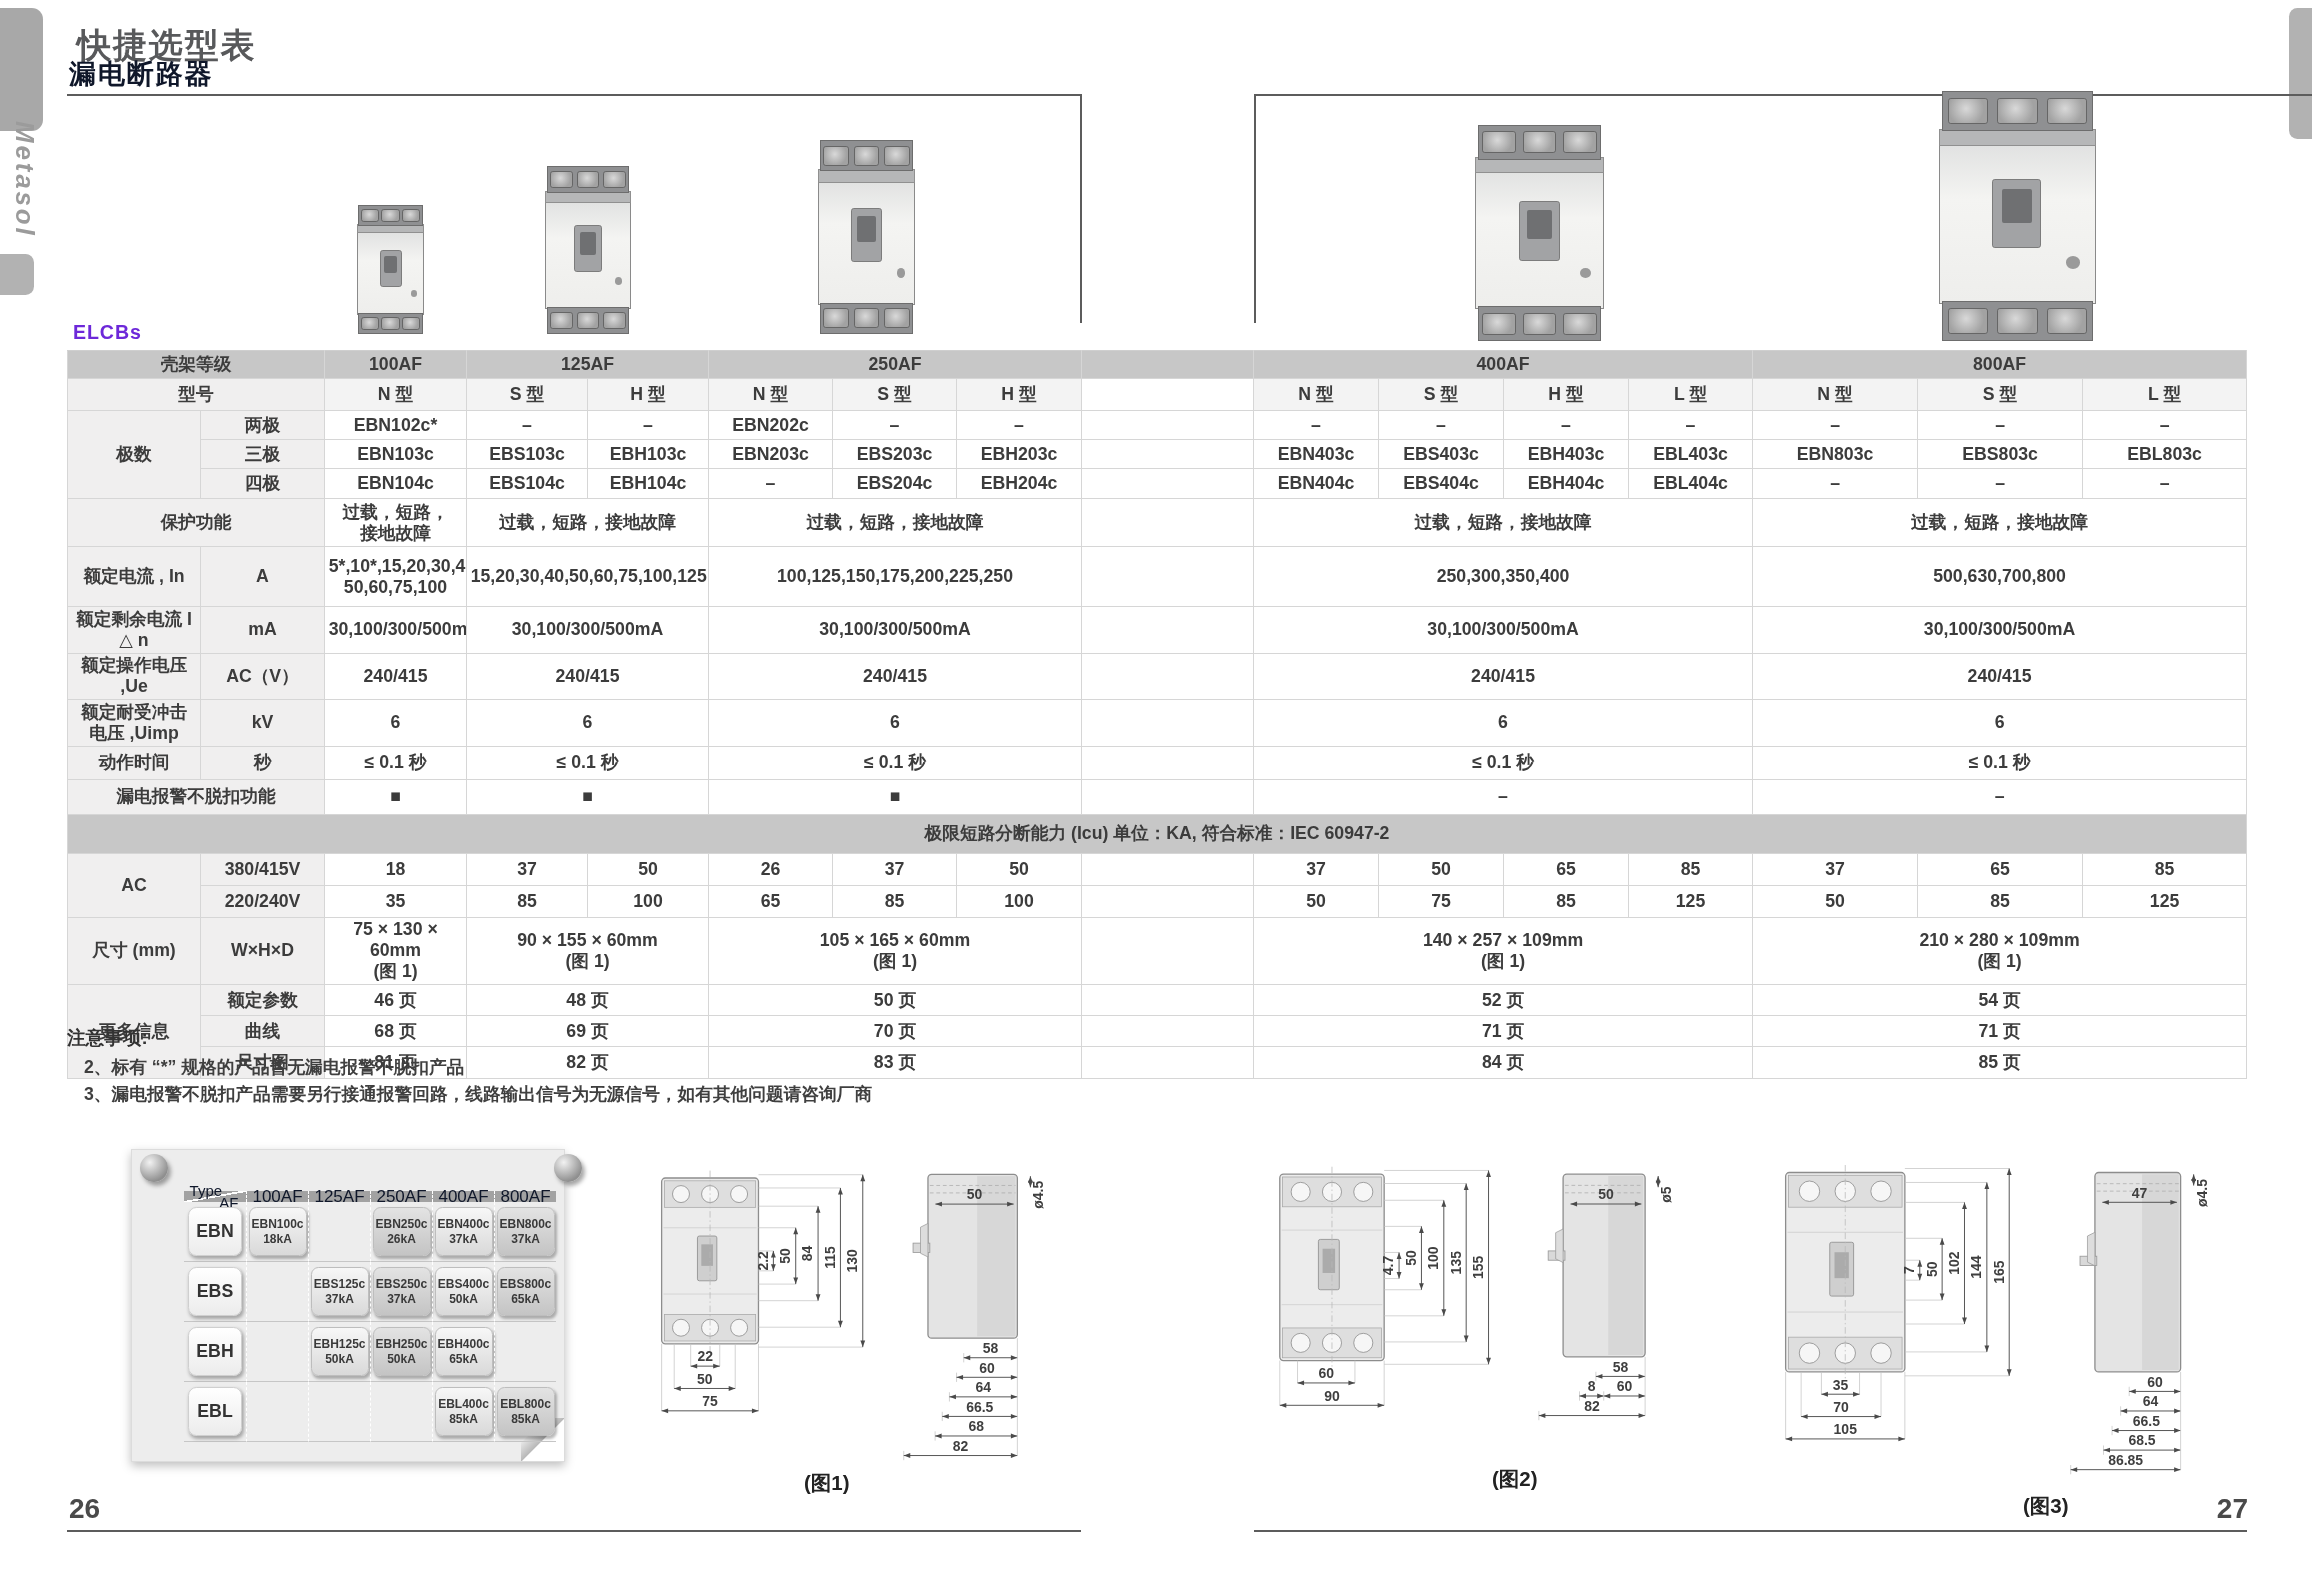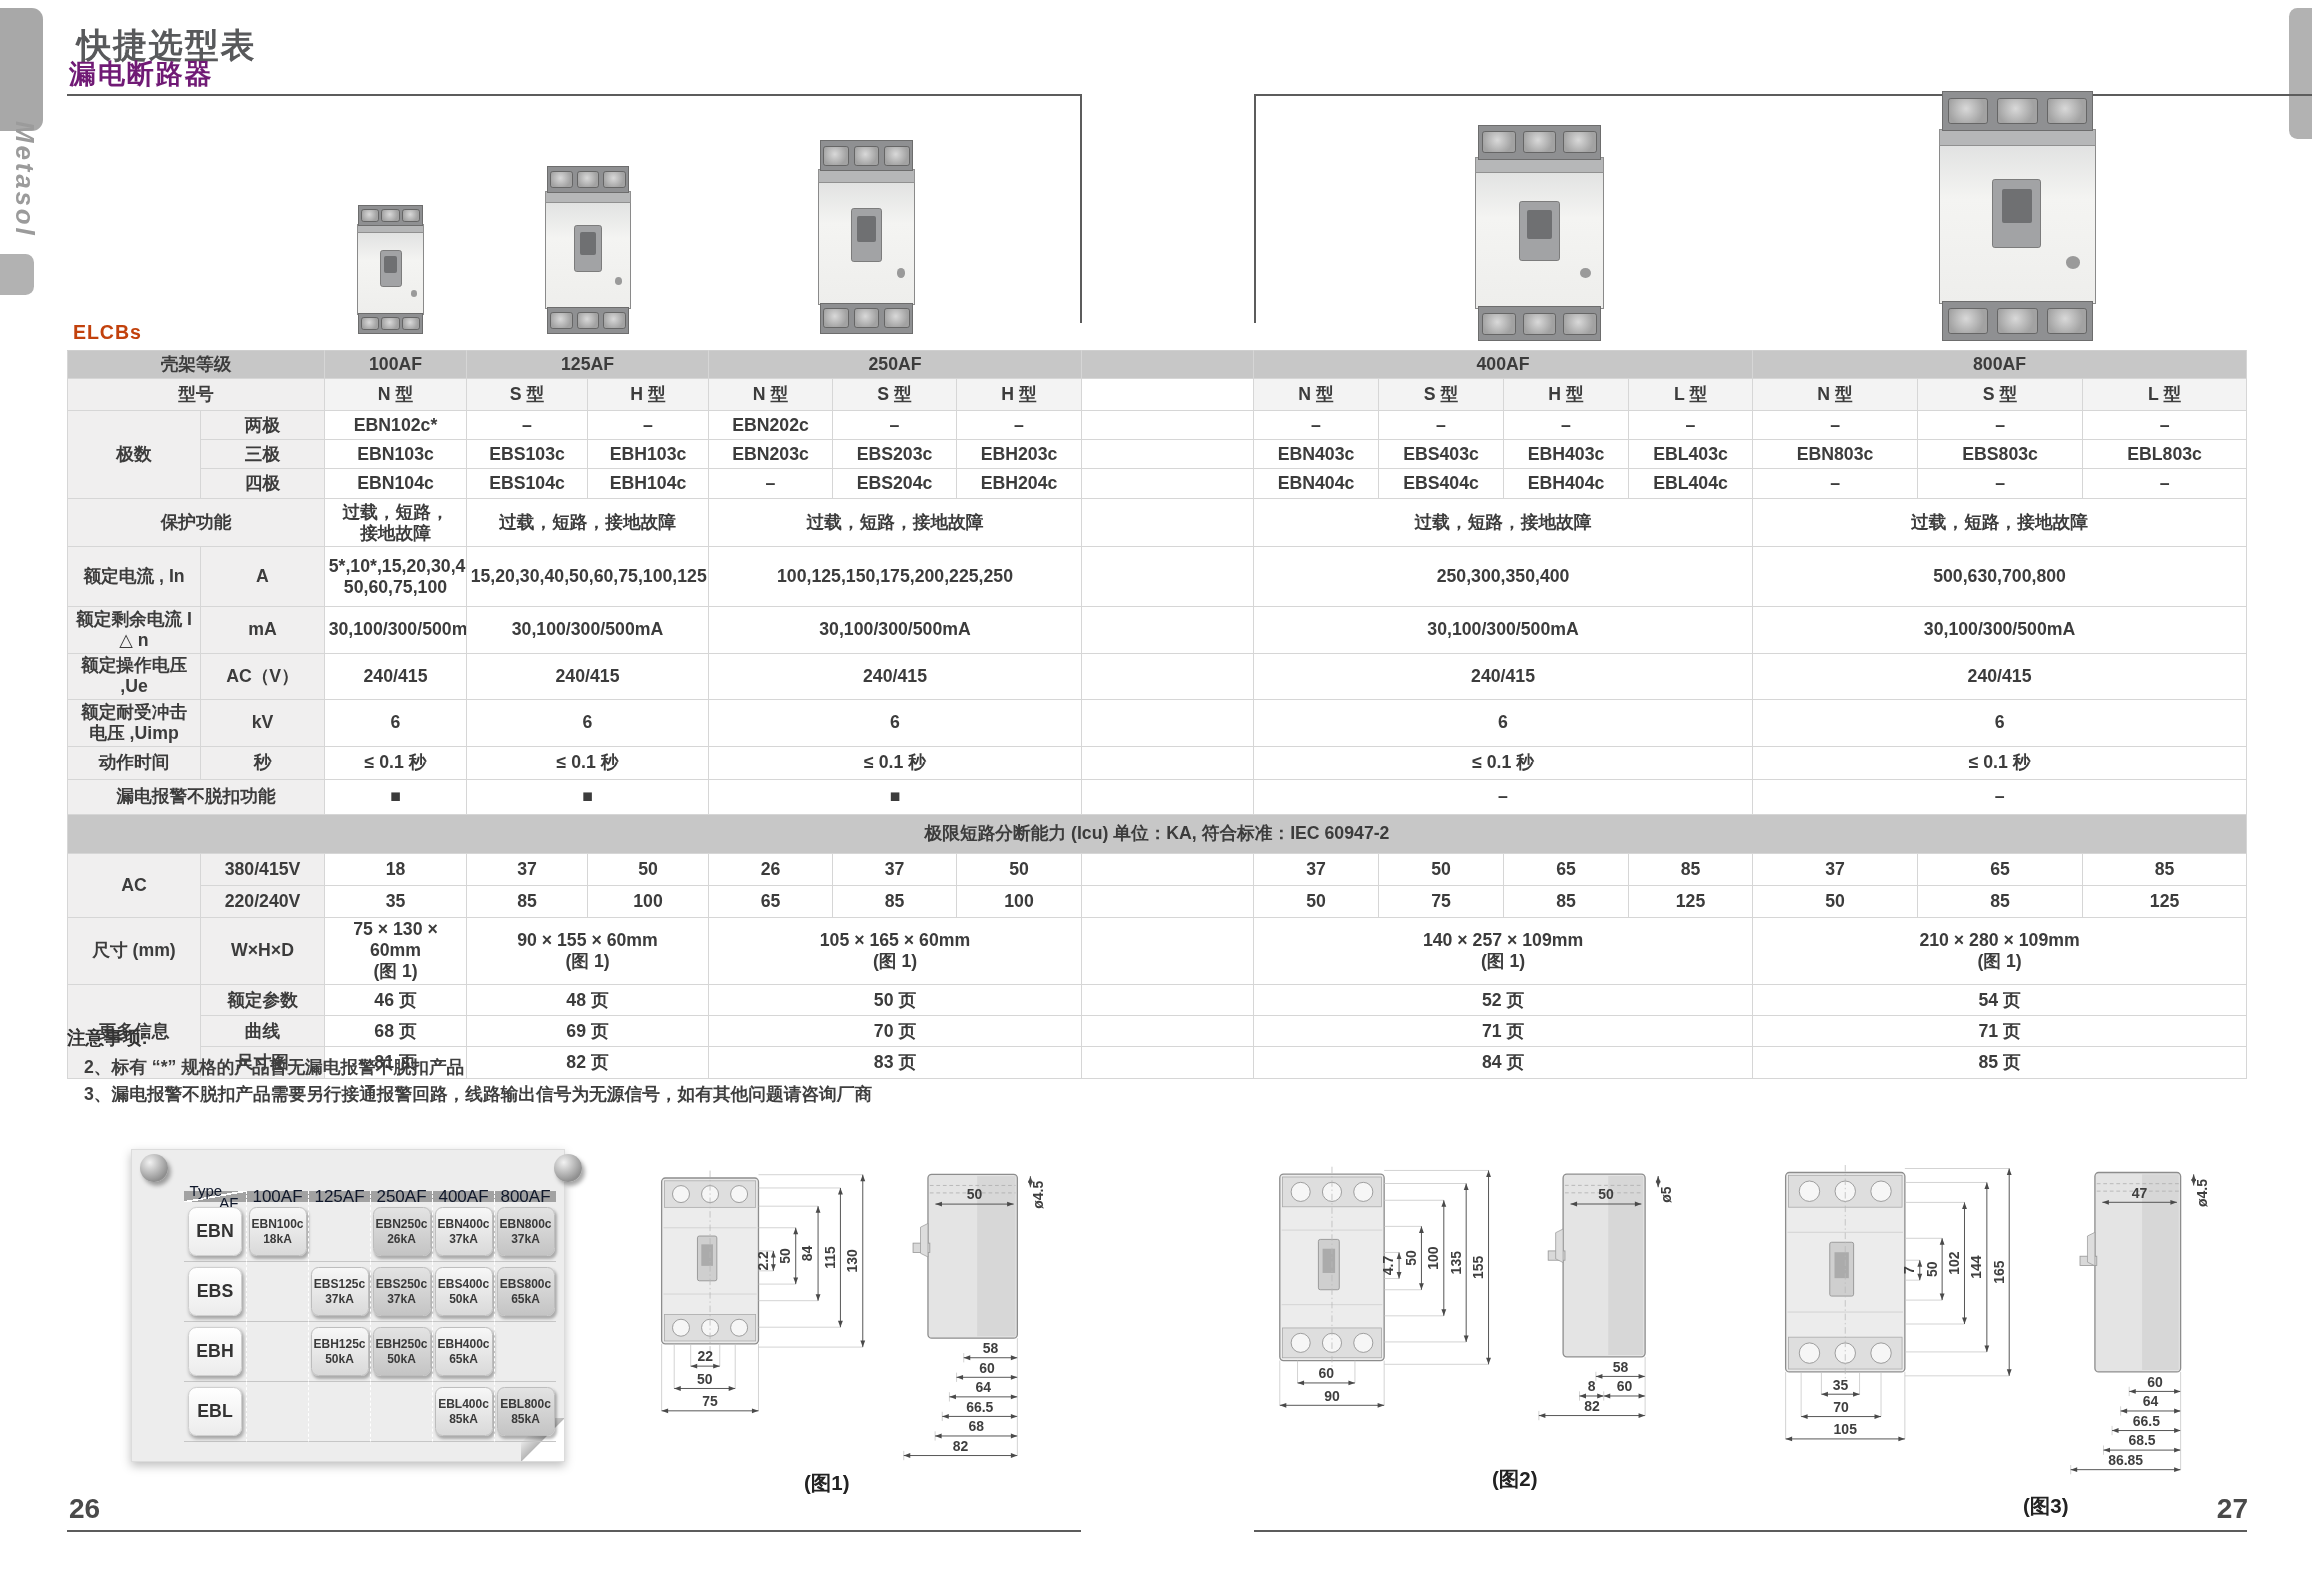--- a/index.html
+++ b/index.html
@@ -9,22 +9,22 @@
   
   .tab{position:absolute;background:#a8a8a8;}
   .tab-tl{left:0;top:7.5px;width:43px;height:123px;border-radius:0 11.2px 11.2px 0;}
   .tab-tl2{left:0;top:254px;width:34px;height:41px;border-radius:0 8.4px 8.4px 0;background:#b2b2b2;}
   .tab-tr{left:2289px;top:7.5px;width:24px;height:131px;border-radius:8.4px 0 0 8.4px;background:#b2b2b2;}
   .brand-v{position:absolute;left:9.3px;top:121px;height:168px;writing-mode:vertical-rl;
            font-style:italic;font-weight:bold;font-size:26px;color:#9b9b9b;letter-spacing:2.8px;}
 
   
   .title{position:absolute;left:69px;top:15px;margin:8px;font-size:34px;font-weight:bold;color:#58595b;letter-spacing:1.9px;}
-  .subtitle{position:absolute;left:69px;top:56px;margin:0;font-size:27px;font-weight:bold;color:#701a75;letter-spacing:1.9px;}
-  .elcbs{position:absolute;left:73px;top:321px;font-size:19.6px;font-weight:bold;color:#c2410c;letter-spacing:0.9px;}
+  .subtitle{position:absolute;left:69px;top:56px;margin:0;font-size:27px;font-weight:bold;color:#0f172a;letter-spacing:1.9px;}
+  .elcbs{position:absolute;left:73px;top:321px;font-size:19.6px;font-weight:bold;color:#6d28d9;letter-spacing:0.9px;}
 
   
   .rule{position:absolute;background:#5c5c5c;}
   .h1{left:67px;top:94px;width:1014px;height:1.9px;}
   .v1{left:1080px;top:94px;width:1.9px;height:229px;}
   .h2{left:1254px;top:94px;width:1059px;height:1.9px;}
   .v2{left:1254px;top:94px;width:1.9px;height:229px;}
 
   
   .breaker{position:absolute;}

